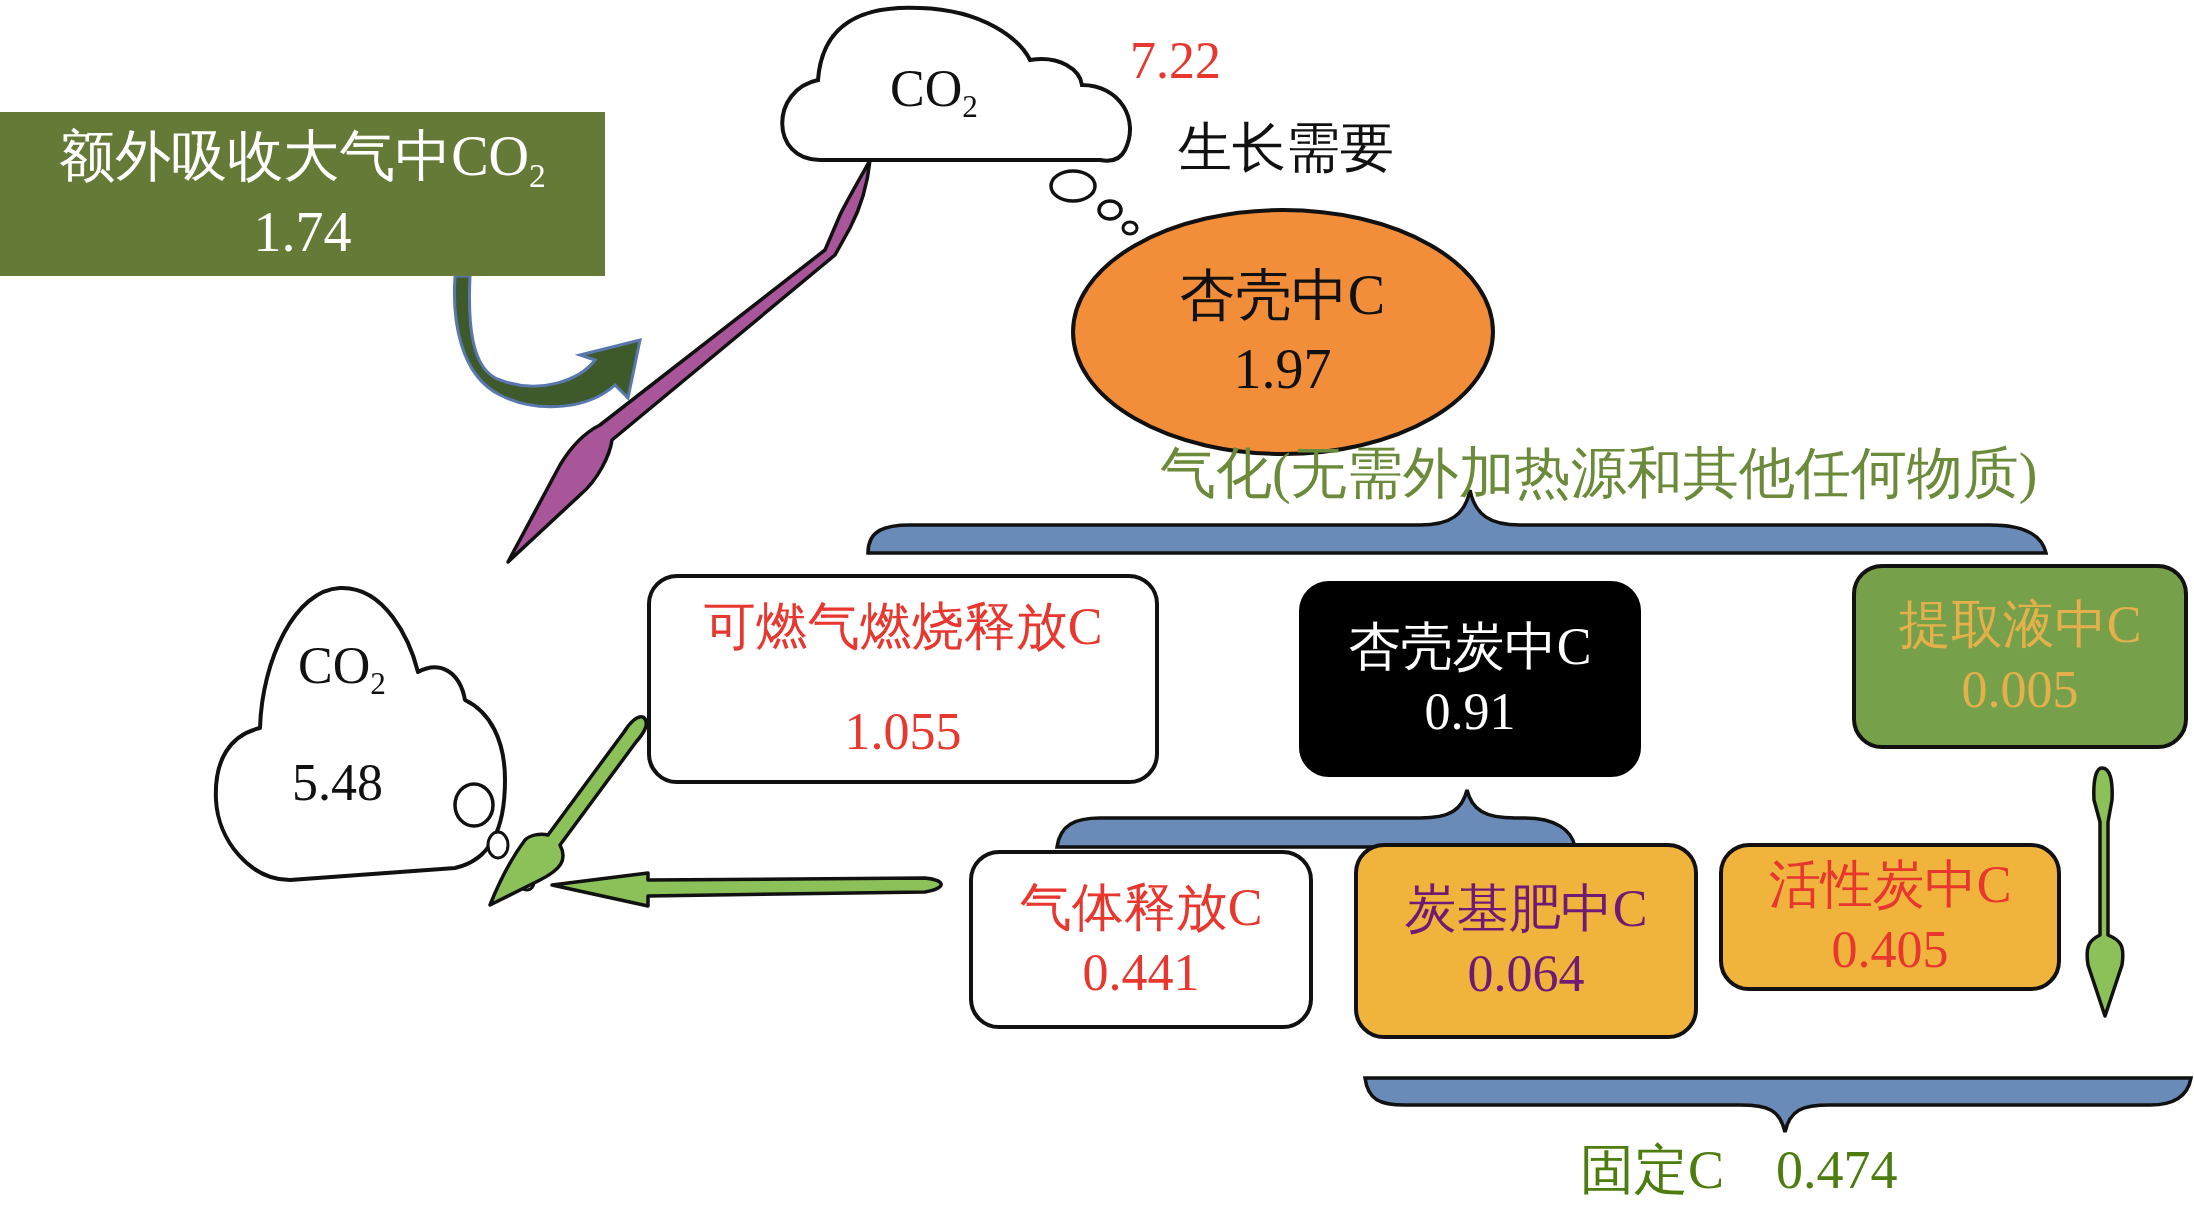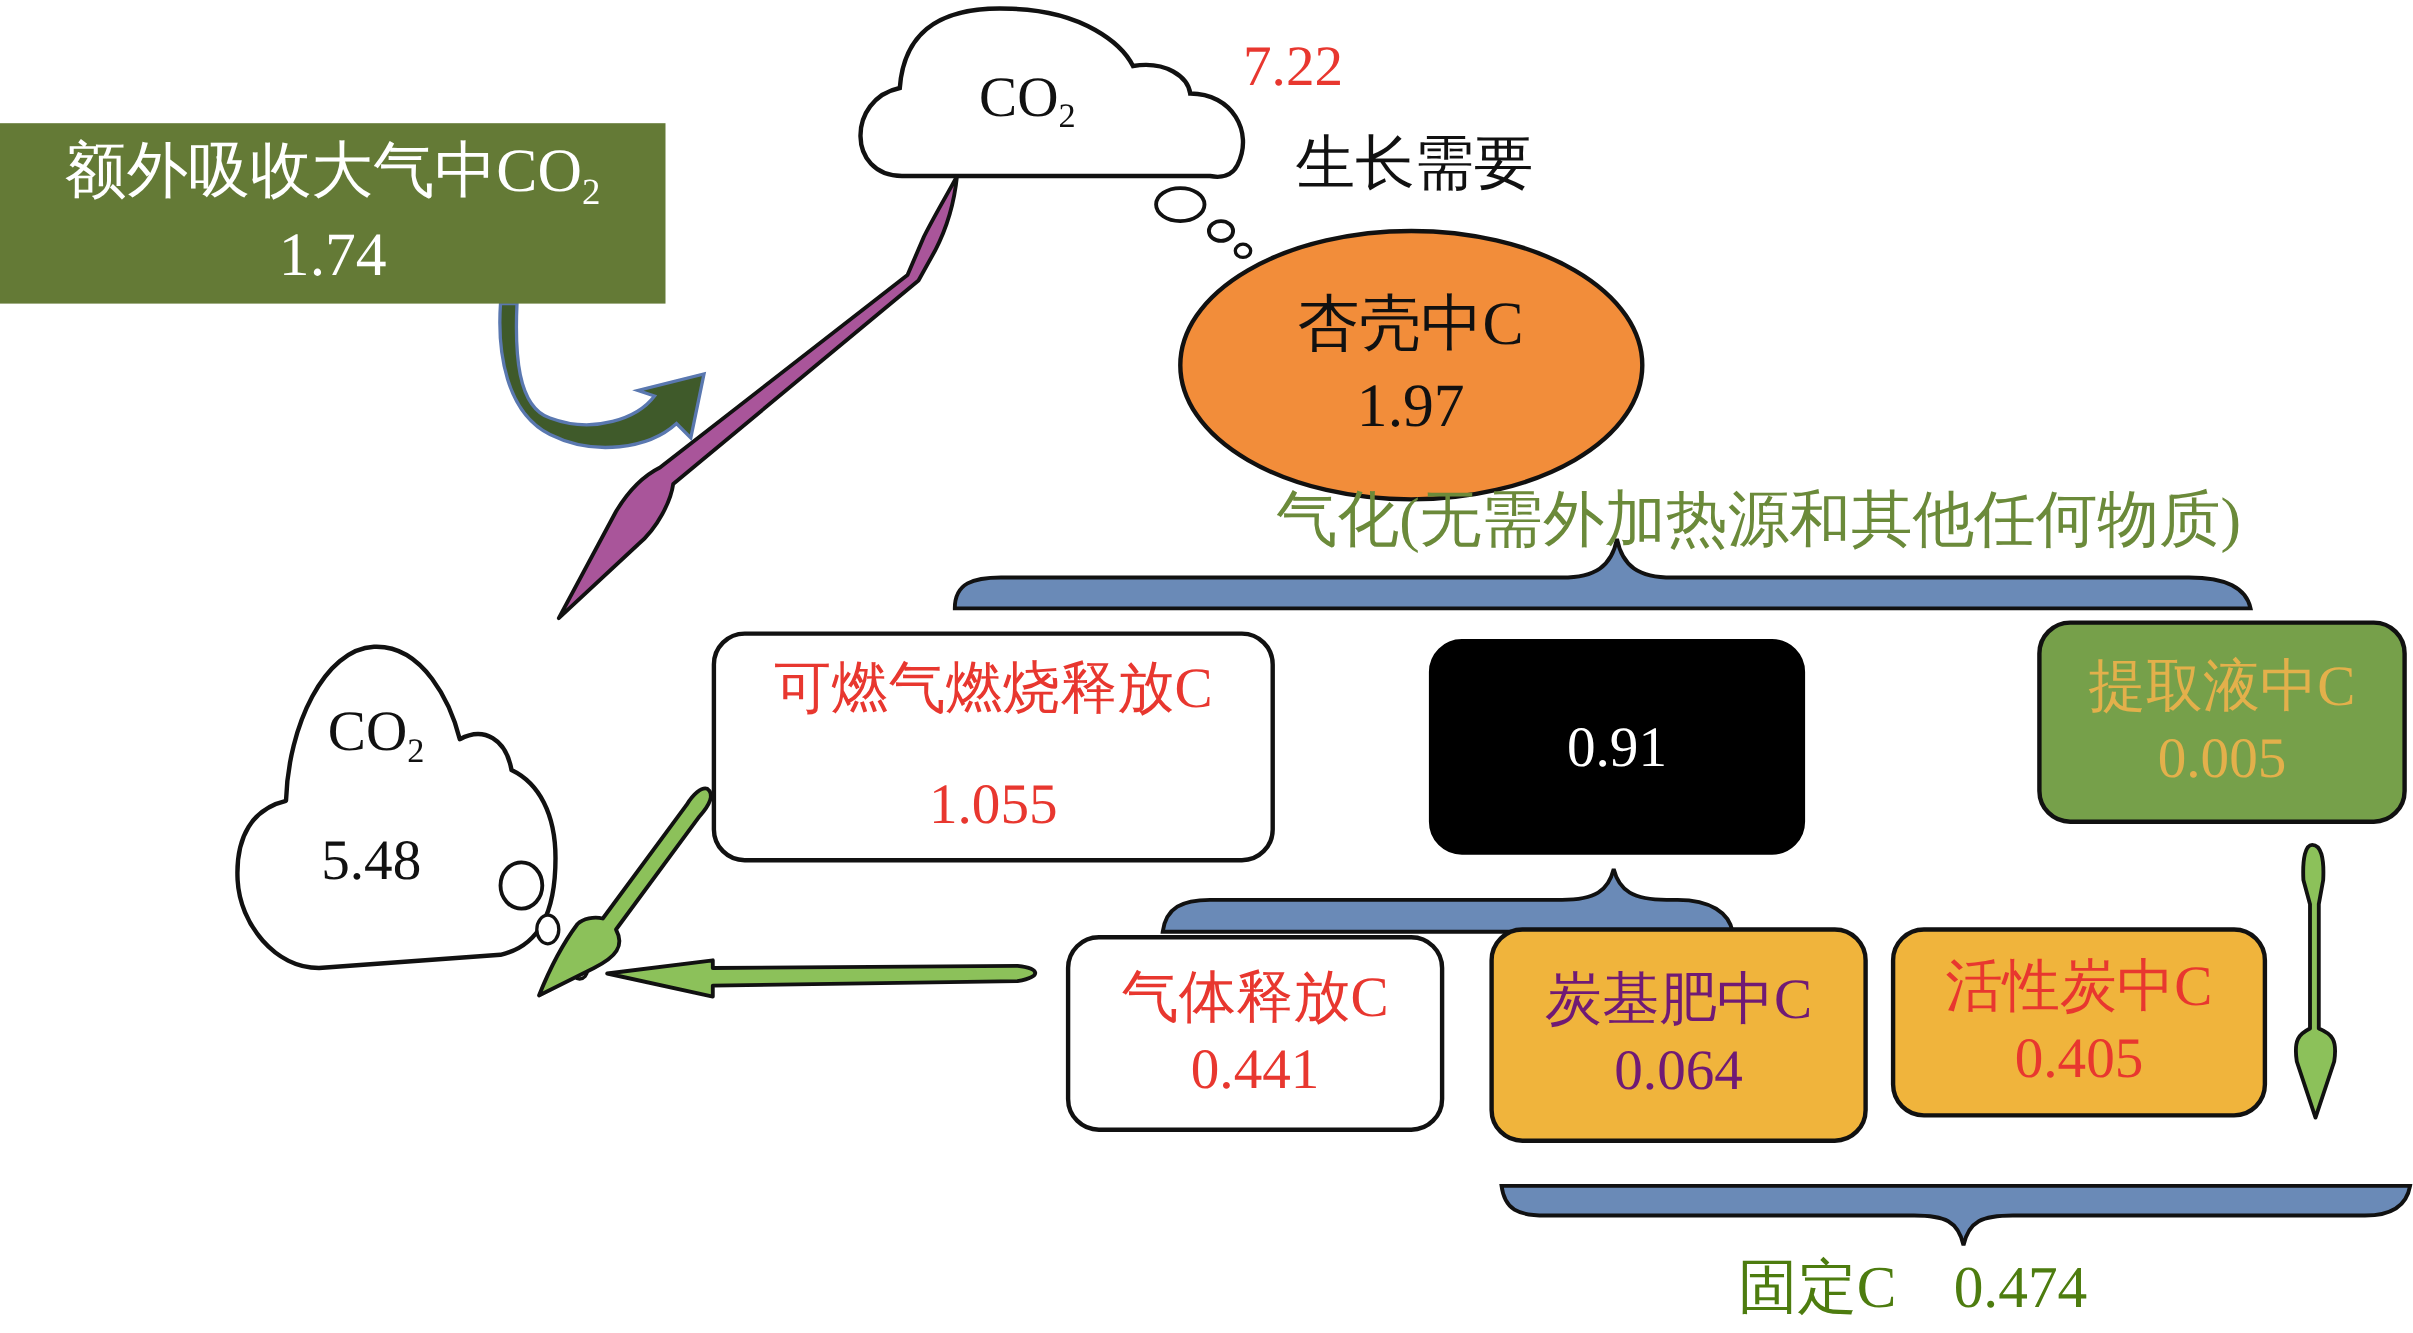--- a/index.html
+++ b/index.html
@@ -65,20 +65,21 @@
 <div class="lbl" style="left:1150px; top:336px; width:265px; font-size:56px; color:#111;">1.97</div>
 
 <div class="lbl" style="left:1160px; top:440px; font-size:56px; color:#6b8a3a;">气化(无需外加热源和其他任何物质)</div>
 
 <div class="box" style="left:647px; top:574px; width:512px; height:210px; background:#fff; color:#e8372f;gap:40px;">
   <span>可燃气燃烧释放C</span>
   <span>1.055</span>
 </div>
 
 <div class="box" style="left:1299px; top:581px; width:342px; height:196px; background:#000; color:#fff; border-color:#000;">
+  <span>杏壳炭中C</span>
   <span>0.91</span>
 </div>
 
 <div class="box" style="left:1852px; top:564px; width:336px; height:185px; background:#76a04a; color:#e3b04b;">
   <span>提取液中C</span>
   <span>0.005</span>
 </div>
 
 <div class="lbl" style="left:298px; top:635px; font-size:52px; color:#111;">
   <span>CO</span><sub>2</sub>
@@ -88,20 +89,20 @@
 <div class="box" style="left:969px; top:850px; width:344px; height:179px; background:#fff; color:#e8372f;">
   <span>气体释放C</span>
   <span>0.441</span>
 </div>
 
 <div class="box" style="left:1354px; top:843px; width:344px; height:196px; background:#f0b43c; color:#701a75;">
   <span>炭基肥中C</span>
   <span>0.064</span>
 </div>
 
-<div class="box" style="left:1719px; top:843px; width:342px; height:173px; background:#f0b43c; color:#e8372f;">
+<div class="box" style="left:1719px; top:843px; width:342px; height:148px; background:#f0b43c; color:#e8372f;">
   <span>活性炭中C</span>
   <span>0.405</span>
 </div>
 
 <div class="lbl" style="left:1580px; top:1138px; font-size:54px; color:#4d7c0f;">
   <span>固定C</span><span style="display:inline-block; width:52px;"></span><span>0.474</span>
 </div>
 
 </body></html>

